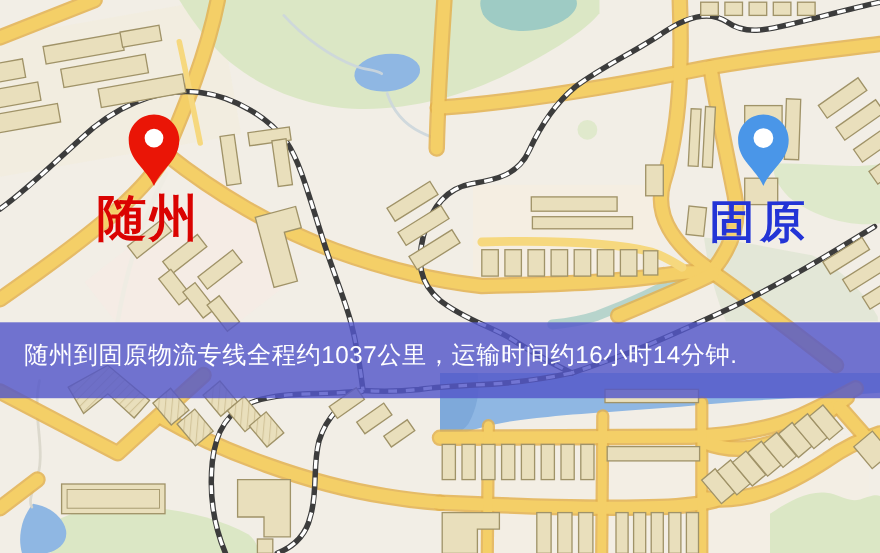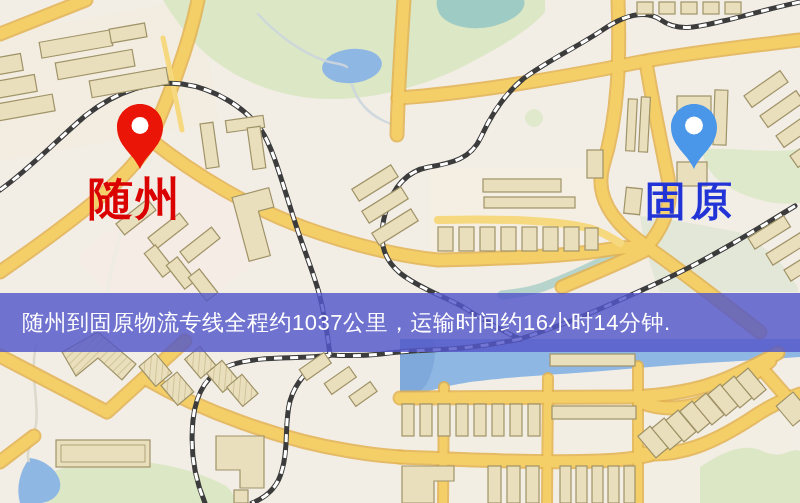--- a/index.html
+++ b/index.html
@@ -21,21 +21,21 @@
   .rail-dash{fill:none;stroke:var(--railway-light,#ffffff);stroke-width:3;stroke-dasharray:8 8;}
   .bld{fill:var(--building,#e9dfbc);stroke:var(--building-outline,#a09368);stroke-width:1.2;}
   .bld-hatch{fill:url(#hatch);stroke:var(--building-outline,#a09368);stroke-width:1.2;}
   .pin-origin{fill:var(--origin-pin,#ea1506);}
   .pin-dest{fill:var(--dest-pin,#4a96e8);}
   
   .place-label{position:absolute;line-height:1;font-weight:600;white-space:nowrap;
     text-shadow:0 0 2px rgba(255,255,255,.35);}
   .origin-label{left:88px;top:176px;font-size:45px;letter-spacing:2px;color:var(--origin-label,#da0301);}
   .dest-label{left:645px;top:181px;font-size:41px;letter-spacing:5px;color:var(--dest-label,#2334d6);}
-  .banner{position:absolute;left:0;right:0;top:293px;height:59px;}
+  .banner{position:absolute;left:0;right:0;top:293px;height:69px;}
   .banner::before{content:'';position:absolute;inset:0;background:var(--banner-bg,#5357c9);opacity:.82;}
   .banner span{position:relative;display:block;line-height:59px;padding-left:22px;
     font-size:22px;letter-spacing:.5px;color:var(--banner-text,#ffffff);}
 </style>
 </head>
 <body>
 
 <div class="screen">
   <svg width="800" height="503" viewBox="0 0 800 503">
     <defs>

